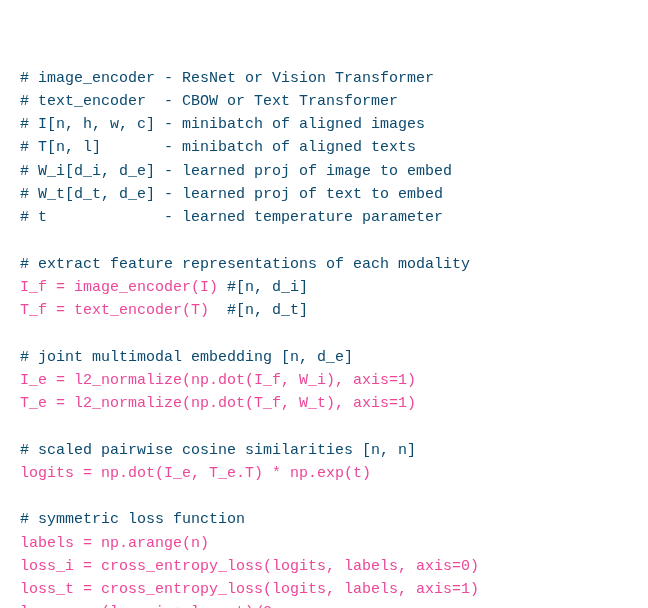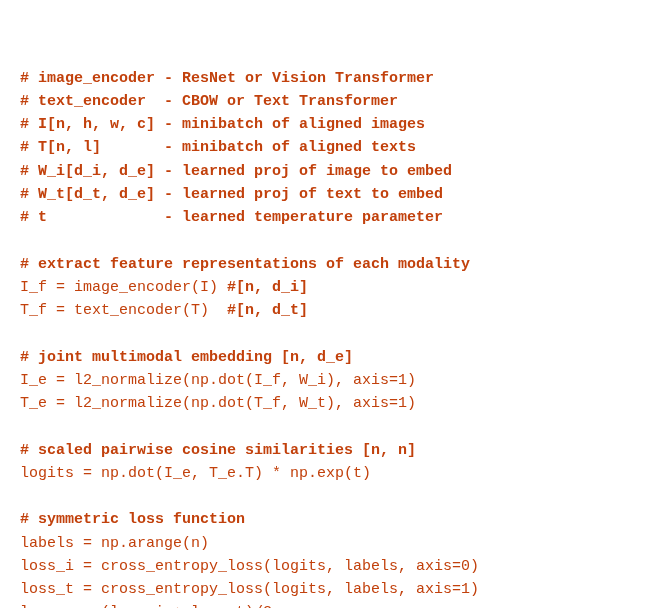--- a/index.html
+++ b/index.html
@@ -9,25 +9,24 @@
     font-family: "Consolas", "Monaco", "Courier New", monospace;
     font-size: 15px;
     line-height: 1.55;
     white-space: pre;
     color: #000000;
   }
   .code-block {
     display: block;
   }
   .comment {
-    color: #c2410c;
-    font-weight: bold;
+    color: #0c4a6e;
   }
   .code {
-    color: #c2410c;
+    color: #ec4899;
     font-family: Liberation Mono, monospace;
   }
 </style>
 </head>
 <body>
 
 <div class="code-block" id="code-root"><div><span class="comment"># image_encoder - ResNet or Vision Transformer</span></div><div><span class="comment"># text_encoder  - CBOW or Text Transformer</span></div><div><span class="comment"># I[n, h, w, c] - minibatch of aligned images</span></div><div><span class="comment"># T[n, l]       - minibatch of aligned texts</span></div><div><span class="comment"># W_i[d_i, d_e] - learned proj of image to embed</span></div><div><span class="comment"># W_t[d_t, d_e] - learned proj of text to embed</span></div><div><span class="comment"># t             - learned temperature parameter</span></div><div>&nbsp;</div><div><span class="comment"># extract feature representations of each modality</span></div><div><span class="code">I_f = image_encoder(I) </span><span class="comment">#[n, d_i]</span></div><div><span class="code">T_f = text_encoder(T)  </span><span class="comment">#[n, d_t]</span></div><div>&nbsp;</div><div><span class="comment"># joint multimodal embedding [n, d_e]</span></div><div><span class="code">I_e = l2_normalize(np.dot(I_f, W_i), axis=1)</span></div><div><span class="code">T_e = l2_normalize(np.dot(T_f, W_t), axis=1)</span></div><div>&nbsp;</div><div><span class="comment"># scaled pairwise cosine similarities [n, n]</span></div><div><span class="code">logits = np.dot(I_e, T_e.T) * np.exp(t)</span></div><div>&nbsp;</div><div><span class="comment"># symmetric loss function</span></div><div><span class="code">labels = np.arange(n)</span></div><div><span class="code">loss_i = cross_entropy_loss(logits, labels, axis=0)</span></div><div><span class="code">loss_t = cross_entropy_loss(logits, labels, axis=1)</span></div><div><span class="code">loss   = (loss_i + loss_t)/2</span></div></div>
 
 
 </body></html>

